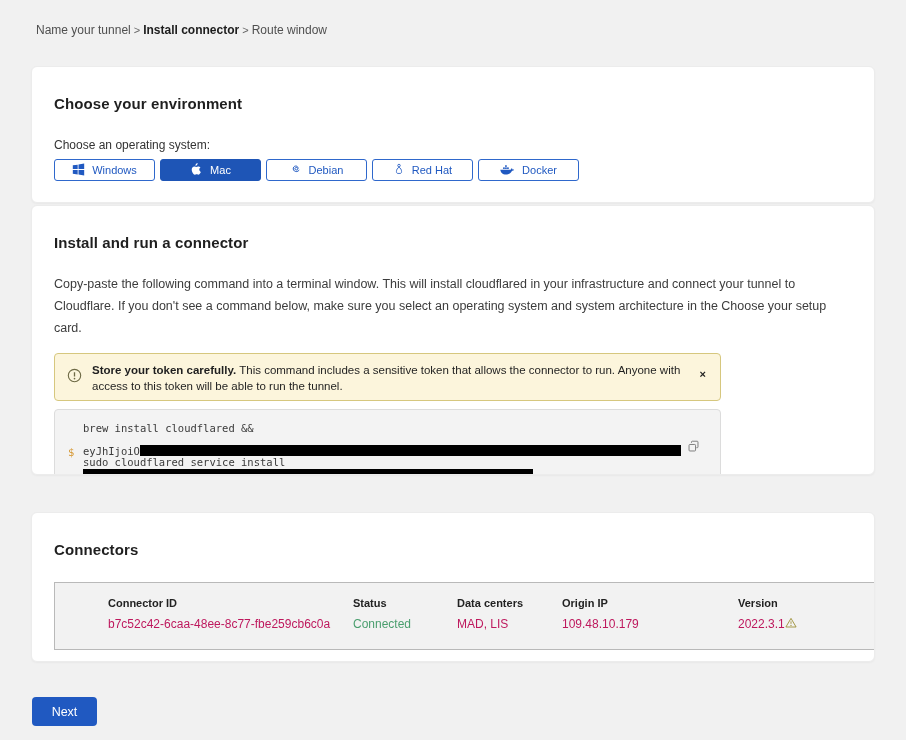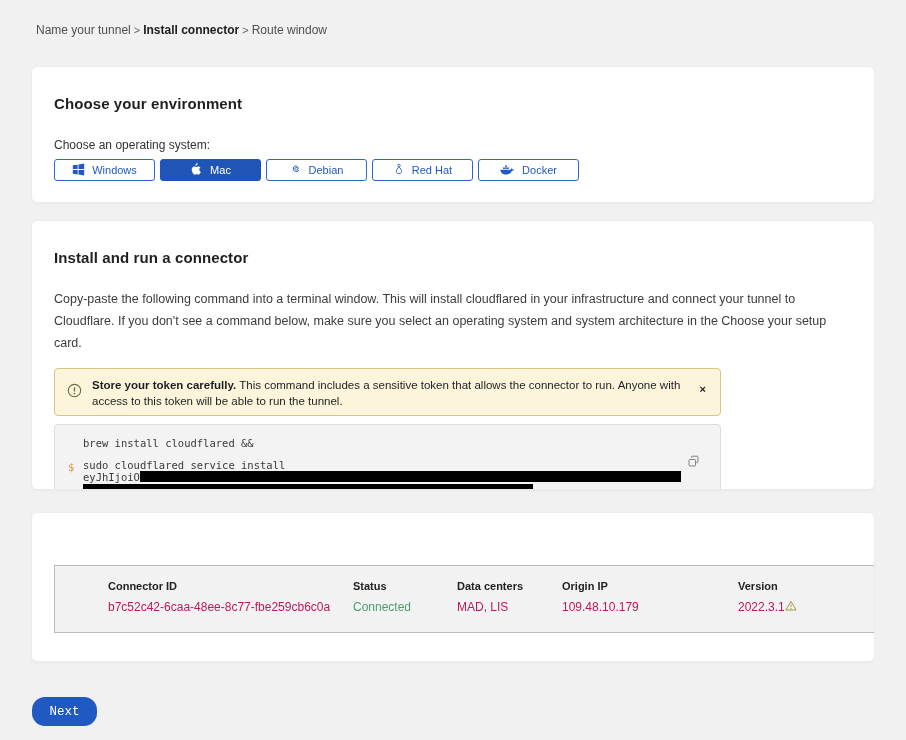--- a/index.html
+++ b/index.html
@@ -31,21 +31,21 @@
 
   
   .card{
     position:absolute; left:31px; width:844px;
     background:#fff; border:1px solid #ececec; border-radius:6px;
     box-shadow:0 1px 2px rgba(0,0,0,.04);
     padding:28px 22px; overflow:hidden;
   }
   .card h2{ font-size:15px; font-weight:700; color:#1f1f1f; letter-spacing:.1px; }
   #card-environment{ top:66px; height:137px; }
-  #card-connector{ top:220px; height:270px; }
+  #card-connector{ top:205px; height:270px; }
   #card-connectors{ top:512px; height:150px; }
 
   
   .os-label{ margin-top:26px; font-size:12px; color:#333; }
   .os-row{ display:flex; gap:5px; margin-top:7px; }
   .os-btn{
     width:101px; height:22px; display:flex; align-items:center; justify-content:center; gap:7px;
     background:#fff; border:1px solid #2f68cc; border-radius:3px;
     color:var(--accent-blue); font-size:11px; font-family:inherit; cursor:pointer;
   }
@@ -92,22 +92,22 @@
     row-gap:8px;
   }
   .tbl .th{ font-size:11px; font-weight:700; color:#222; }
   .tbl .td{ font-size:12px; color:#be185d; }
   .td.status{ color:var(--status-green); }
   .td.version{ display:flex; align-items:flex-end; }
 
   
   .next-btn{
     position:absolute; left:32px; top:697px; width:65px; height:29px;
-    background:var(--accent-blue); color:#fff; border:none; border-radius:13px;
-    font-size:12.5px; font-family:Liberation Mono, monospace; cursor:pointer;
+    background:var(--accent-blue); color:#fff; border:none; border-radius:4px;
+    font-size:12.5px; font-family:Liberation Sans, sans-serif; cursor:pointer;
   }
 </style>
 </head>
 <body>
 
 <nav class="breadcrumb">
   <span class="crumb">Name your tunnel</span>
   <span class="crumb-sep">&gt;</span>
   <span class="crumb active">Install connector</span>
   <span class="crumb-sep">&gt;</span>
@@ -188,33 +188,34 @@
     </span>
     <div class="banner-text">
       <b>Store your token carefully.</b><span> This command includes a sensitive token that allows the connector to run. Anyone with access to this token will be able to run the tunnel.</span>
     </div>
     <button class="banner-close">×</button>
   </div>
 
   <div class="codeblock">
     <div class="code-line first">brew install cloudflared &amp;&amp;</div>
     <span class="code-prompt">$</span>
+    <div class="code-line"><span>eyJhIjoiO</span><span class="redact" style="width:541px"></span></div>
     <div class="code-line">sudo cloudflared service install</div>
-    <div class="code-line"><span>eyJhIjoiO</span><span class="redact" style="width:541px"></span></div>
     <div class="code-line"><span class="redact" style="width:450px"></span></div>
     <button class="copy-btn">
       <svg viewBox="0 0 16 16" width="13" height="13" fill="none" stroke="#7d7d7d" stroke-width="1.2">
           <rect x="2.5" y="5.5" width="8" height="8" rx="1"></rect>
           <path d="M5.5 3.5v-1a1 1 0 0 1 1-1h6a1 1 0 0 1 1 1v6a1 1 0 0 1-1 1h-1"></path>
         </svg>
     </button>
   </div>
 </section>
 
 <section class="card" id="card-connectors">
+  <h2>Connectors</h2>
   <div class="tbl">
     <div class="th">Connector ID</div>
     <div class="th">Status</div>
     <div class="th">Data centers</div>
     <div class="th">Origin IP</div>
     <div class="th">Version</div>
 
     <div class="td">b7c52c42-6caa-48ee-8c77-fbe259cb6c0a</div>
     <div class="td status">Connected</div>
     <div class="td">MAD, LIS</div>

